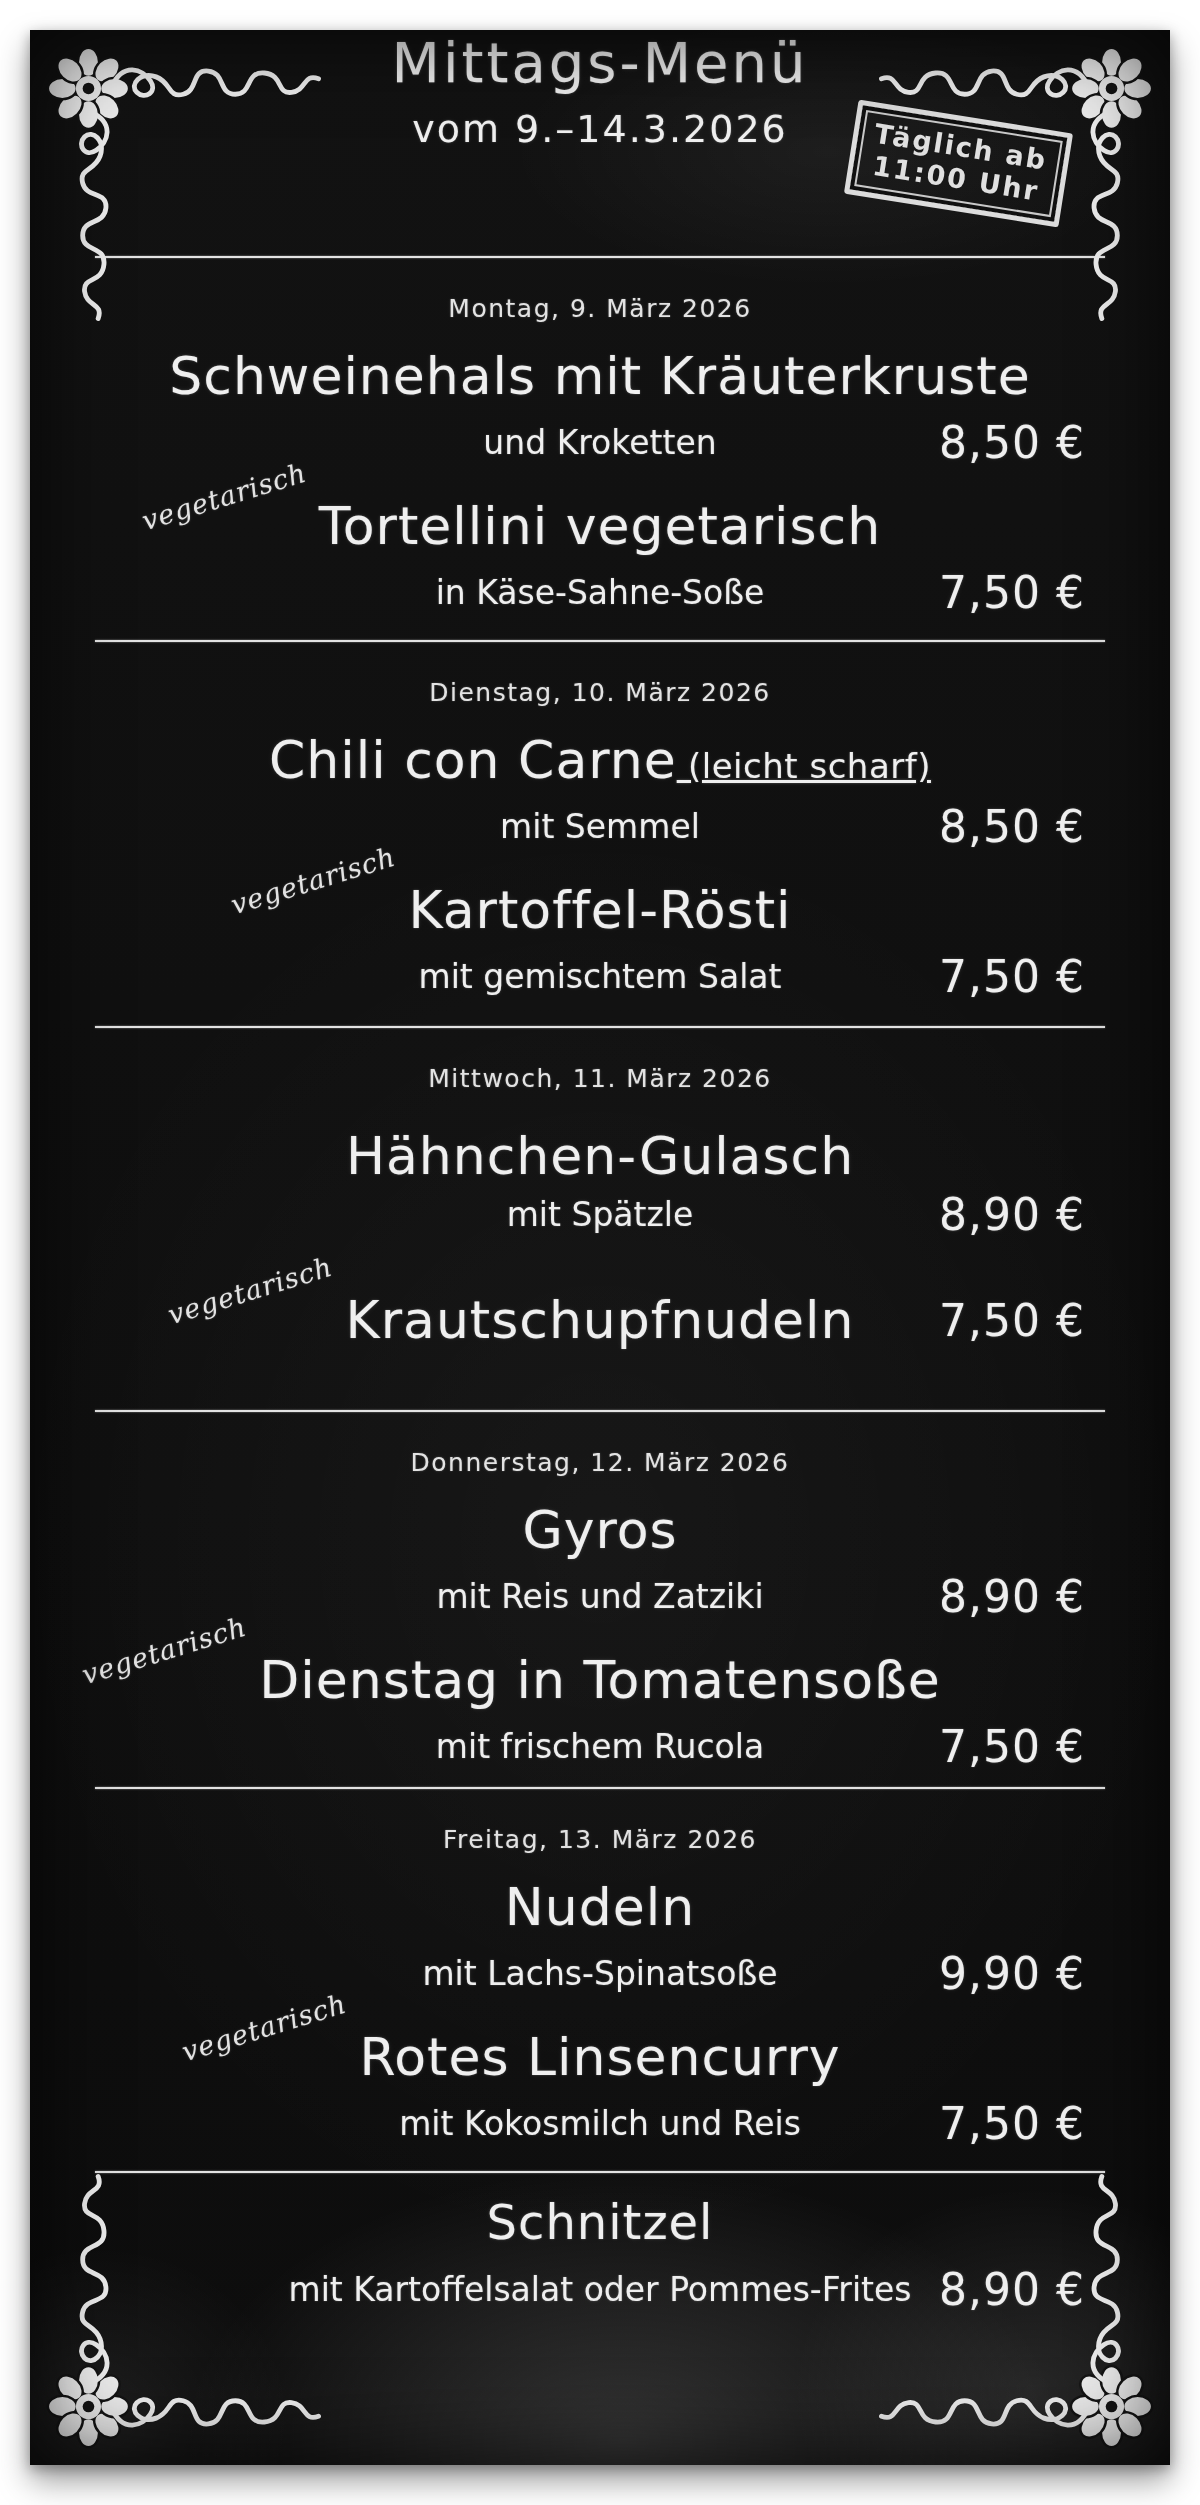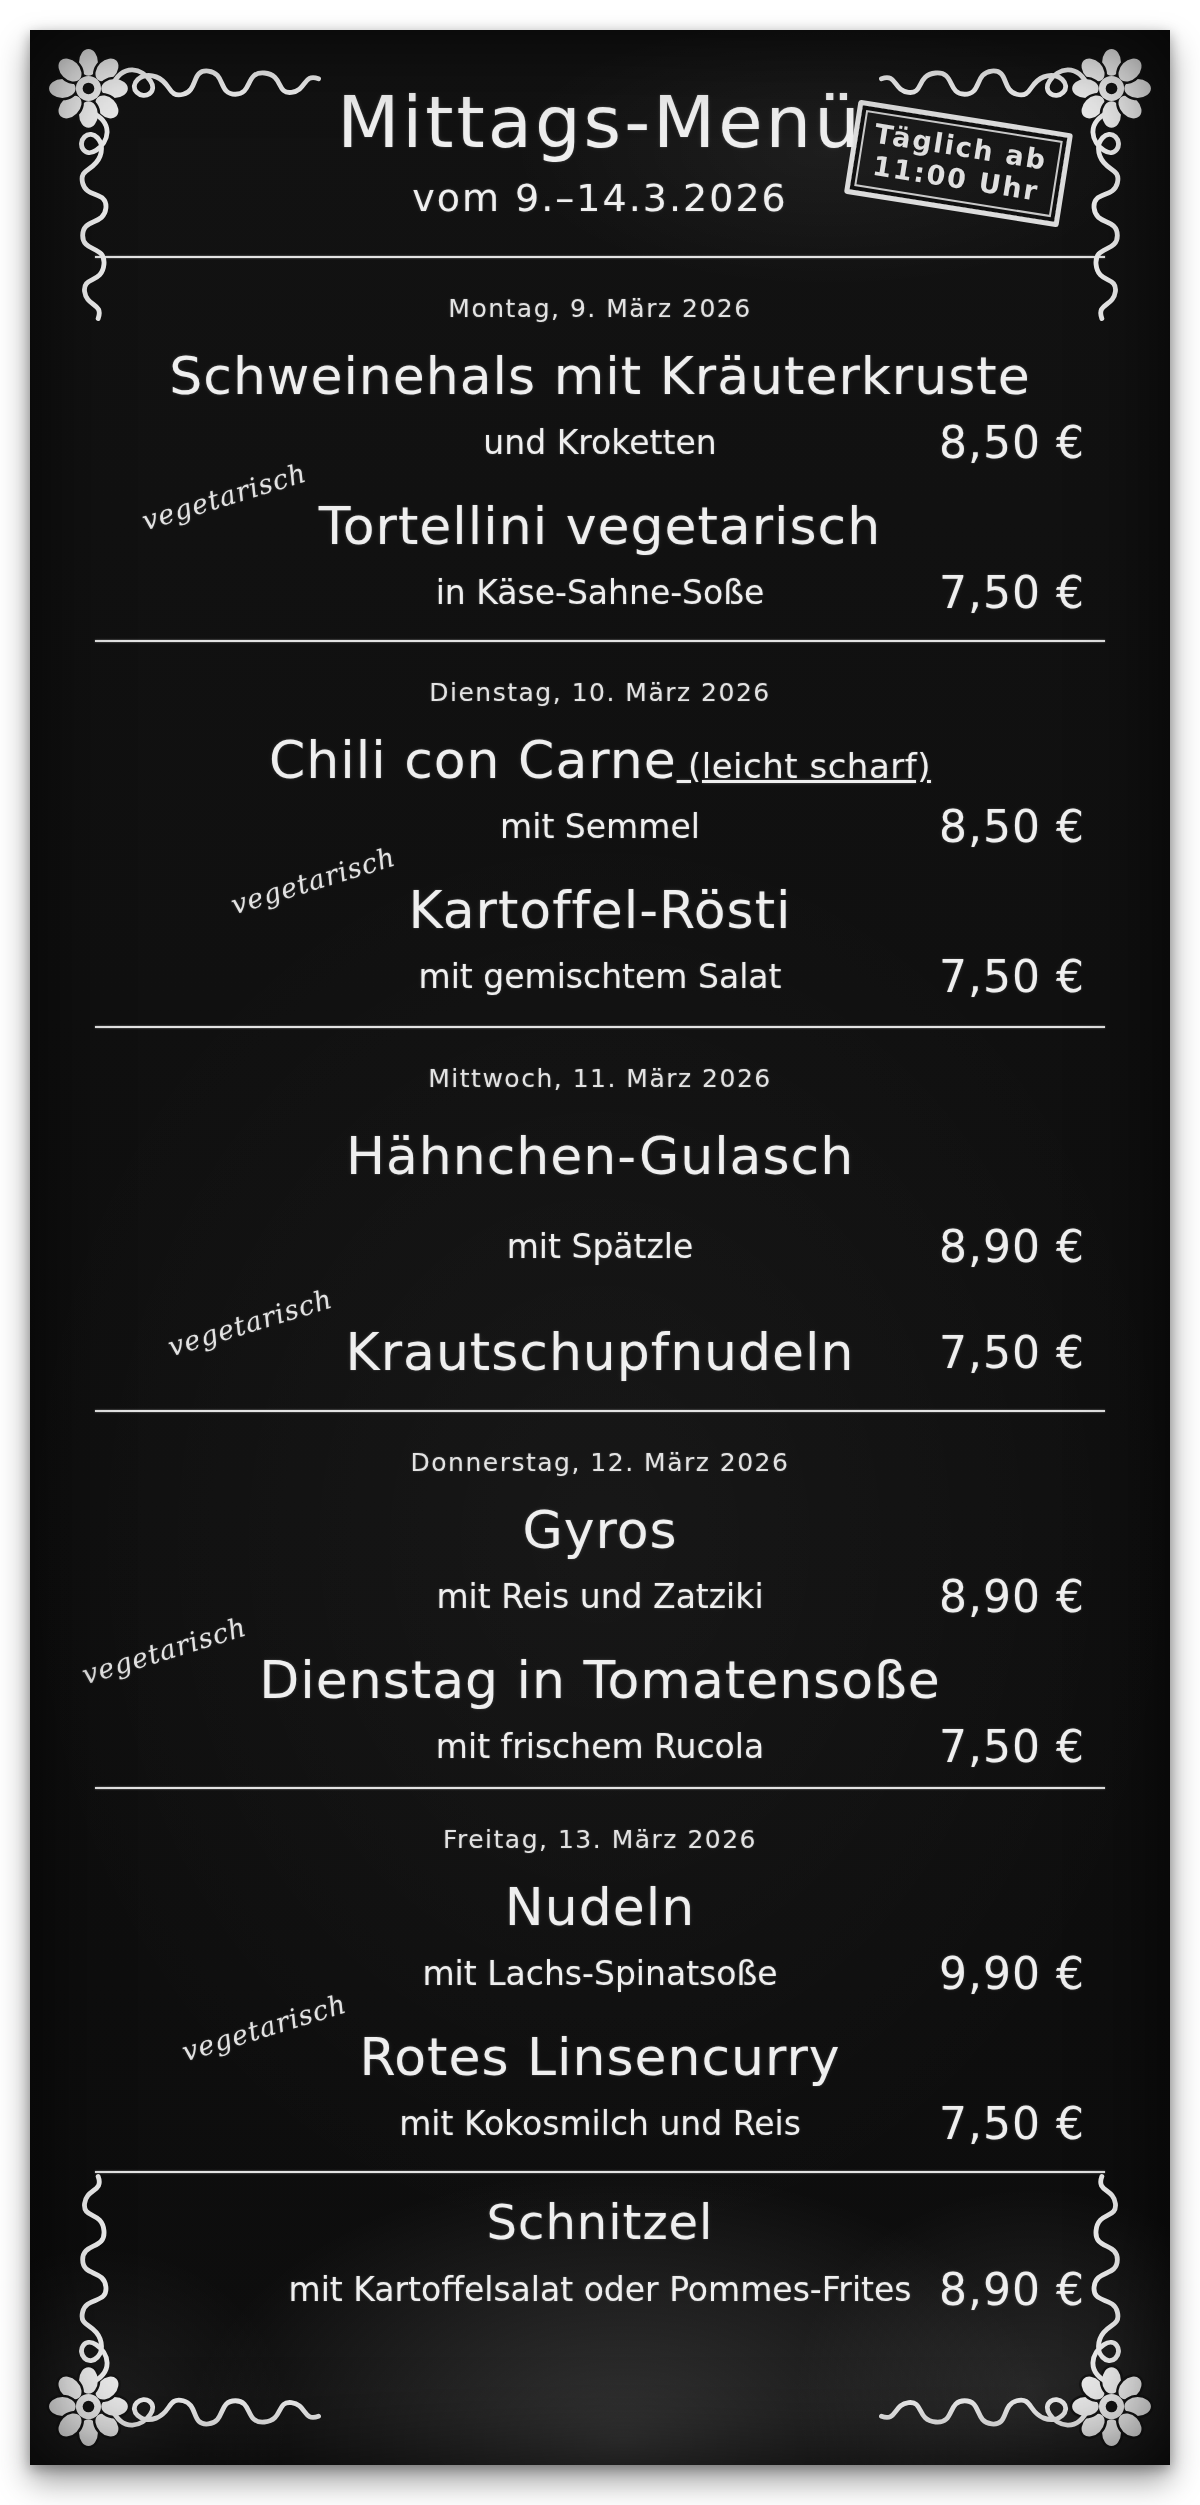--- a/index.html
+++ b/index.html
@@ -25,21 +25,21 @@
     color:#f0f0f0;
   }
   .board::after { 
     content:""; position:absolute; inset:0; pointer-events:none;
     box-shadow: inset 0 0 90px rgba(0,0,0,.75);
   }
   .chalk { color:#efefef; text-shadow:0 0 2px rgba(255,255,255,.28), 0 0 6px rgba(255,255,255,.07); }
 
   
   .header { position:relative; height:226px; text-align:center; }
-  .title  { padding-top:50px; font-size:72px; letter-spacing:3px; white-space:nowrap; }
+  .title  { font-size:56px; letter-spacing:3px; white-space:nowrap; }
   .subtitle { margin-top:12px; font-size:38px; letter-spacing:2px; }
   .stamp {
     position:absolute; top:86px; right:104px;
     transform:rotate(9deg);
     border:5px solid #e9e9e9; border-radius:3px;
     box-shadow: inset 0 0 0 4px #101010, inset 0 0 0 6px rgba(233,233,233,.9);
     padding:10px 16px;
     font-size:27px; font-weight:bold; letter-spacing:2px;
     line-height:1.2; text-align:center; color:#ededed;
     opacity:.94; white-space:nowrap;
@@ -170,21 +170,21 @@
       <span class="chalk">mit gemischtem Salat</span>
       <span class="price chalk">7,50 €</span>
     </div>
   </section>
 
   <div class="divider"></div>
 
   <section class="day-section">
     <div class="day chalk">Mittwoch, 11. März 2026</div>
     <div class="dish-name chalk" style="margin-top:34px;">Hähnchen-Gulasch</div>
-    <div class="dish-row" style="margin-top:36px;">
+    <div class="dish-row" style="margin-top:4px;">
       <span class="chalk">mit Spätzle</span>
       <span class="price chalk">8,90 €</span>
     </div>
     <div class="dish-name veg chalk" style="margin-top:52px;">
       <span class="veg-wrap">
         <span class="veg-label">vegetarisch</span>
         <span>Krautschupfnudeln</span>
       </span>
       <span class="price price-mid chalk">7,50 €</span>
     </div>

